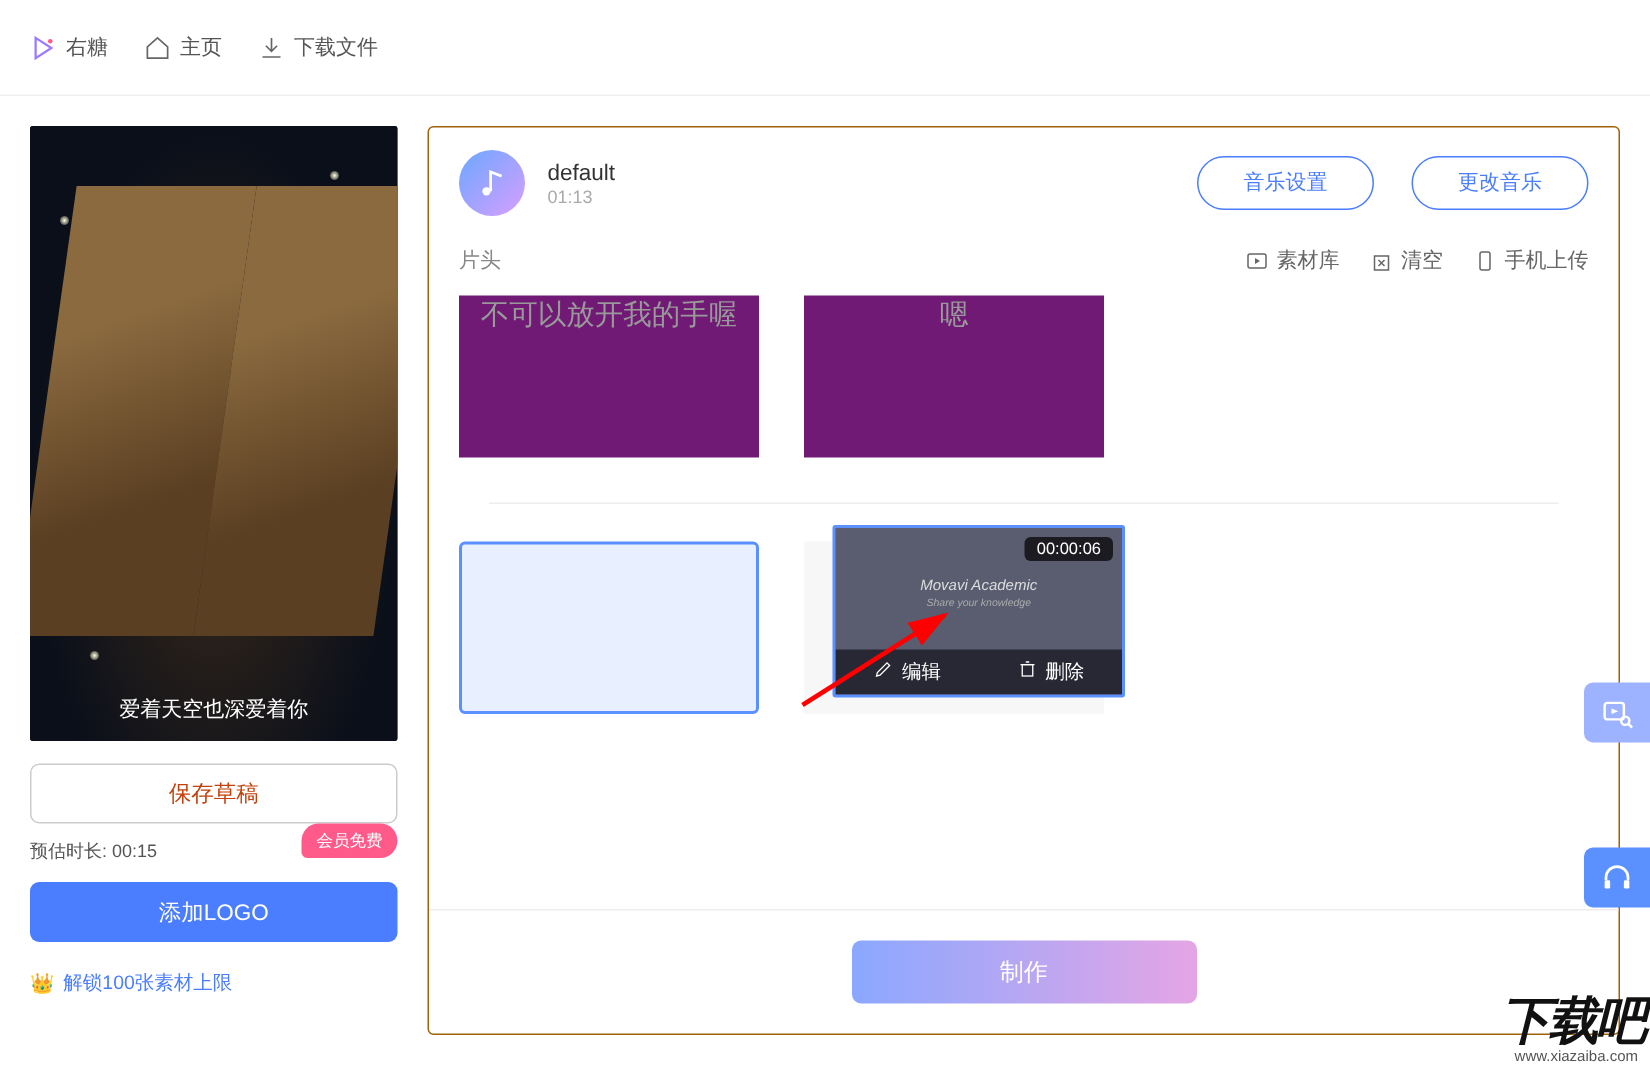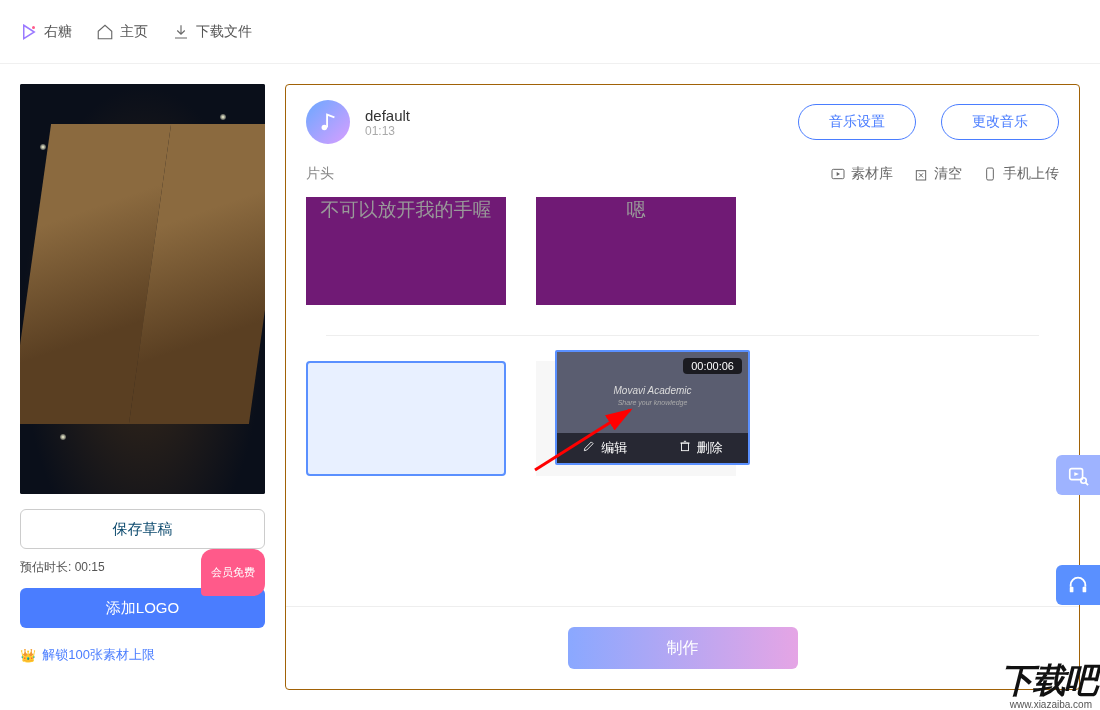--- a/index.html
+++ b/index.html
@@ -16,23 +16,23 @@
 .avatar { width: 28px; height: 28px; border-radius: 50%; background: radial-gradient(circle at 30% 30%, #b87333, #4a2c15); }
 .buy-btn { background: linear-gradient(90deg, #f5d89a, #d4a853); color: #6b4a1f; padding: 8px 30px; border-radius: 18px; font-size: 14px; border: none; cursor: pointer; }
 .win-controls { display: flex; gap: 14px; color: #999; font-size: 14px; margin-left: 8px; }
 .win-controls span { cursor: pointer; }
 
 
 .container { display: flex; padding: 20px; gap: 20px; height: calc(100% - 64px); }
 .sidebar { width: 245px; display: flex; flex-direction: column; }
 .preview-img { width: 245px; height: 410px; background: #0a0f1a; position: relative; overflow: hidden; border-radius: 2px; }
 .preview-text { position: absolute; bottom: 12px; width: 100%; text-align: center; color: #fff; font-size: 14px; font-family: cursive; }
-.save-draft { margin-top: 15px; height: 40px; border: 1px solid #ccc; border-radius: 6px; background: #fff; color: #0c4a6e; font-size: 15px; cursor: pointer; }
+.save-draft { margin-top: 15px; height: 40px; border: 1px solid #ccc; border-radius: 6px; background: #fff; color: #c2410c; font-size: 15px; cursor: pointer; }
 .duration-row { font-size: 12px; color: #555; margin-top: 10px; position: relative; }
-.badge-free { position: absolute; right: 0; top: -10px; background: #ff5a8a; color: #fff; font-size: 11px; padding: 16px 10px; border-radius: 12px 12px 12px 4px; }
+.badge-free { position: absolute; right: 0; top: -10px; background: #ff5a8a; color: #fff; font-size: 11px; padding: 4px 10px; border-radius: 12px 12px 12px 4px; }
 .add-logo { margin-top: 12px; height: 40px; background: #4a7dff; color: #fff; border: none; border-radius: 6px; font-size: 15px; cursor: pointer; }
 .unlock-row { margin-top: 18px; display: flex; align-items: center; gap: 6px; color: #4a7dff; font-size: 13px; }
 .crown { color: #ffa500; }
 
 
 .main { flex: 1; display: flex; flex-direction: column; border: 1px solid #a16207; border-radius: 4px; }
 .music-bar { display: flex; align-items: center; padding: 15px 20px; gap: 15px; }
 .music-icon { width: 44px; height: 44px; border-radius: 50%; background: linear-gradient(135deg, #6ba8ff, #d89eff); display: flex; align-items: center; justify-content: center; }
 .music-info { flex: 1; }
 .music-name { font-size: 15px; color: #333; }
@@ -110,20 +110,21 @@
 <div class="container">
 
   <div class="sidebar">
     <div class="preview-img">
       <div class="pbg"></div>
       <div class="pslice s1"></div>
         <div class="pslice s2"></div>
       <div class="spark" style="left:20px;top:60px"></div>
       <div class="spark" style="left:200px;top:30px"></div>
       <div class="spark" style="left:40px;top:350px"></div>
+      <div class="preview-text">爱着天空也深爱着你</div>
     </div>
     <button class="save-draft">保存草稿</button>
     <div class="duration-row">
       <span>预估时长: 00:15</span>
       <span class="badge-free">会员免费</span>
     </div>
     <button class="add-logo">添加LOGO</button>
     <div class="unlock-row">
       <span class="crown">👑</span>
       <span>解锁100张素材上限</span>

